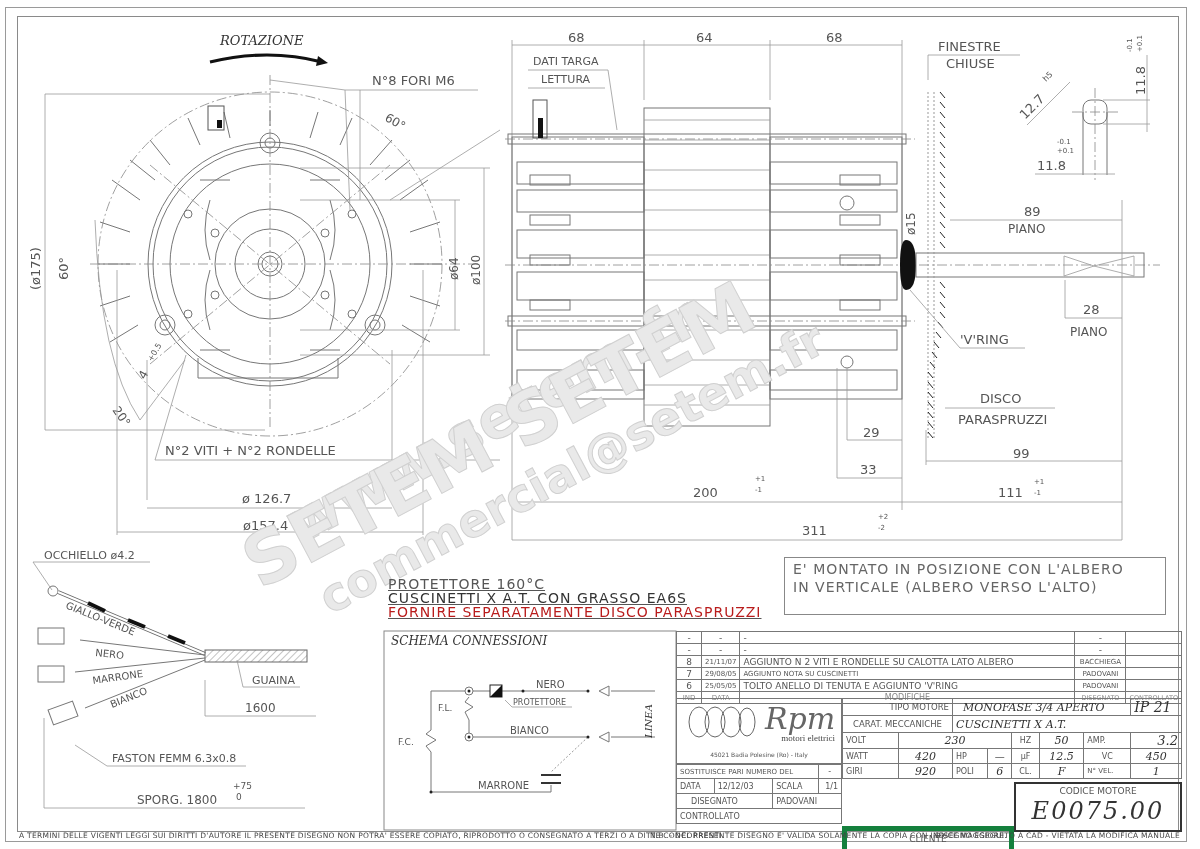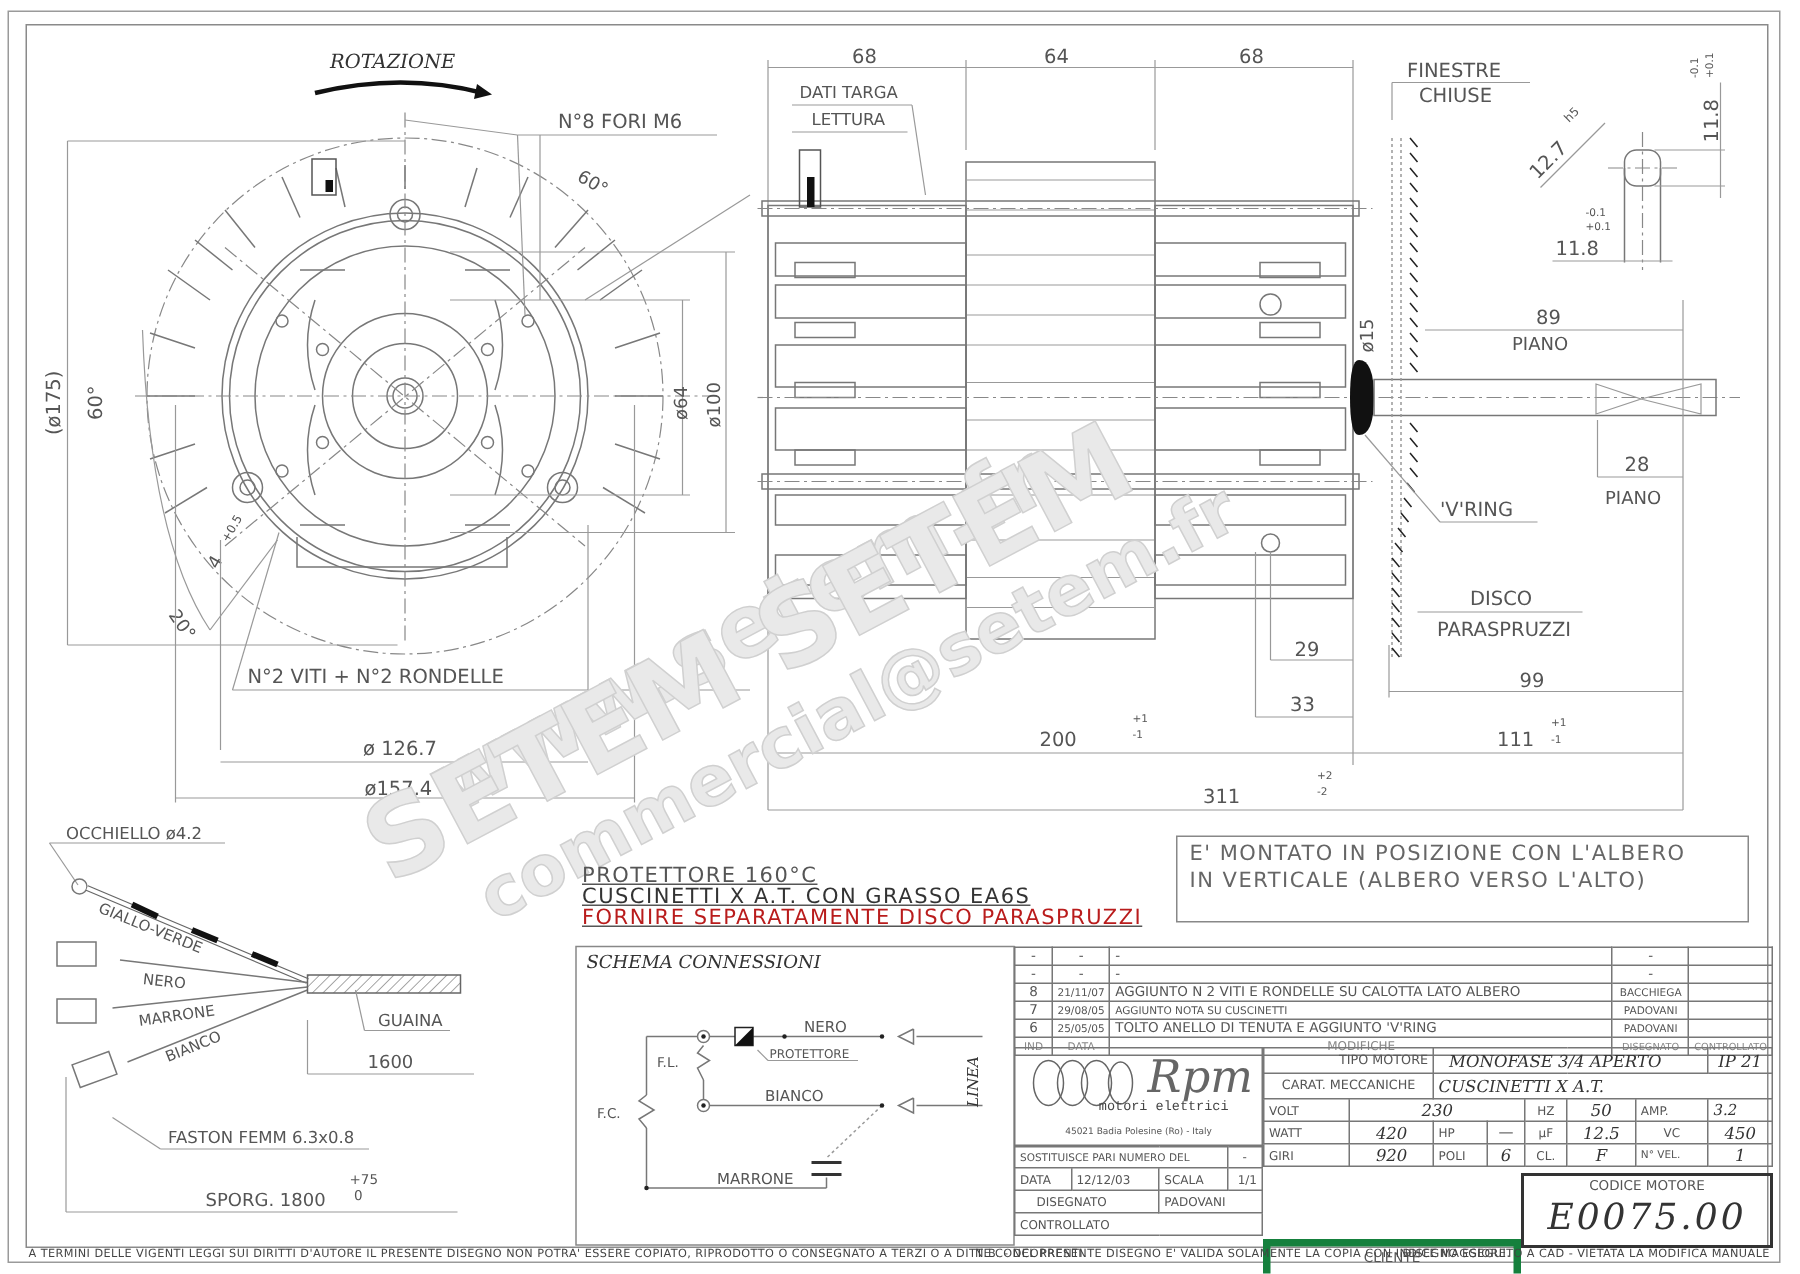--- a/index.html
+++ b/index.html
@@ -426,21 +426,21 @@
 </div>
 
 <div class="tb" style="left:676px;top:698px;width:166px;height:66px;border:1px solid #777;box-sizing:border-box;">
   <svg width="70" height="34" style="position:absolute;left:10px;top:6px">
     <ellipse cx="12" cy="17" rx="10" ry="15" fill="none" stroke="#666"></ellipse>
     <ellipse cx="28" cy="17" rx="10" ry="15" fill="none" stroke="#666"></ellipse>
     <ellipse cx="44" cy="17" rx="10" ry="15" fill="none" stroke="#666"></ellipse>
     <ellipse cx="60" cy="17" rx="8" ry="14" fill="none" stroke="#666"></ellipse>
   </svg>
   <div class="it" style="position:absolute;left:88px;top:2px;font-size:30px;color:#666;">Rpm</div>
-  <div style="position:absolute;right:22px;top:34px;font-size:9px;font-family:Liberation Mono, monospace;color:#444">motori elettrici</div>
+  <div style="position:absolute;right:6px;top:34px;font-size:9px;font-family:Liberation Serif, serif;color:#444">motori elettrici</div>
   <div style="position:absolute;left:0;width:100%;text-align:center;top:52px;font-size:6px;color:#555">45021 Badia Polesine (Ro) - Italy</div>
 </div>
 
 <div class="tb" style="left:676px;top:764px;">
   <table style="width:166px">
     <tbody>
         <tr>
       <td colspan="3" style="font-size:7px;height:13px">SOSTITUISCE PARI NUMERO DEL</td>
       <td style="text-align:center;font-size:8px">-</td>
     </tr>
@@ -460,33 +460,33 @@
   </tbody>
     </table>
 </div>
 
 <div class="tb" style="left:842px;top:698px;">
   <table style="width:340px">
     <tbody>
         <tr style="height:17px">
       <td colspan="2" style="text-align:right;font-size:8.5px">TIPO MOTORE</td>
       <td colspan="5" class="it" style="font-size:11px;padding-left:10px">MONOFASE 3/4 APERTO</td>
-      <td class="it" style="font-size:11px;text-align:center">IP 21</td>
+      <td class="it" style="font-size:14px;">IP 21</td>
     </tr>
     <tr style="height:17px">
       <td colspan="2" style="text-align:center;font-size:8.5px">CARAT. MECCANICHE</td>
       <td colspan="6" class="it" style="font-size:11px;font-weight:normal">CUSCINETTI X A.T.</td>
     </tr>
     <tr style="height:15px">
       <td style="font-size:8px">VOLT</td>
       <td colspan="3" class="it" style="font-size:11px;text-align:center">230</td>
       <td style="font-size:8px;text-align:center">HZ</td>
       <td class="it" style="font-size:11px;text-align:center">50</td>
       <td style="font-size:8px">AMP.</td>
-      <td class="it" style="font-size:10px;text-align:left">3.2</td>
+      <td class="it" style="font-size:13px;text-align:right">3.2</td>
     </tr>
     <tr style="height:15px">
       <td style="font-size:8px">WATT</td>
       <td class="it" style="font-size:11px;text-align:center">420</td>
       <td style="font-size:8px">HP</td>
       <td style="font-size:10px;text-align:center">—</td>
       <td style="font-size:8px;text-align:center">µF</td>
       <td class="it" style="font-size:11px;text-align:center">12.5</td>
       <td style="font-size:8px;text-align:center">VC</td>
       <td class="it" style="font-size:11px;text-align:center">450</td>

